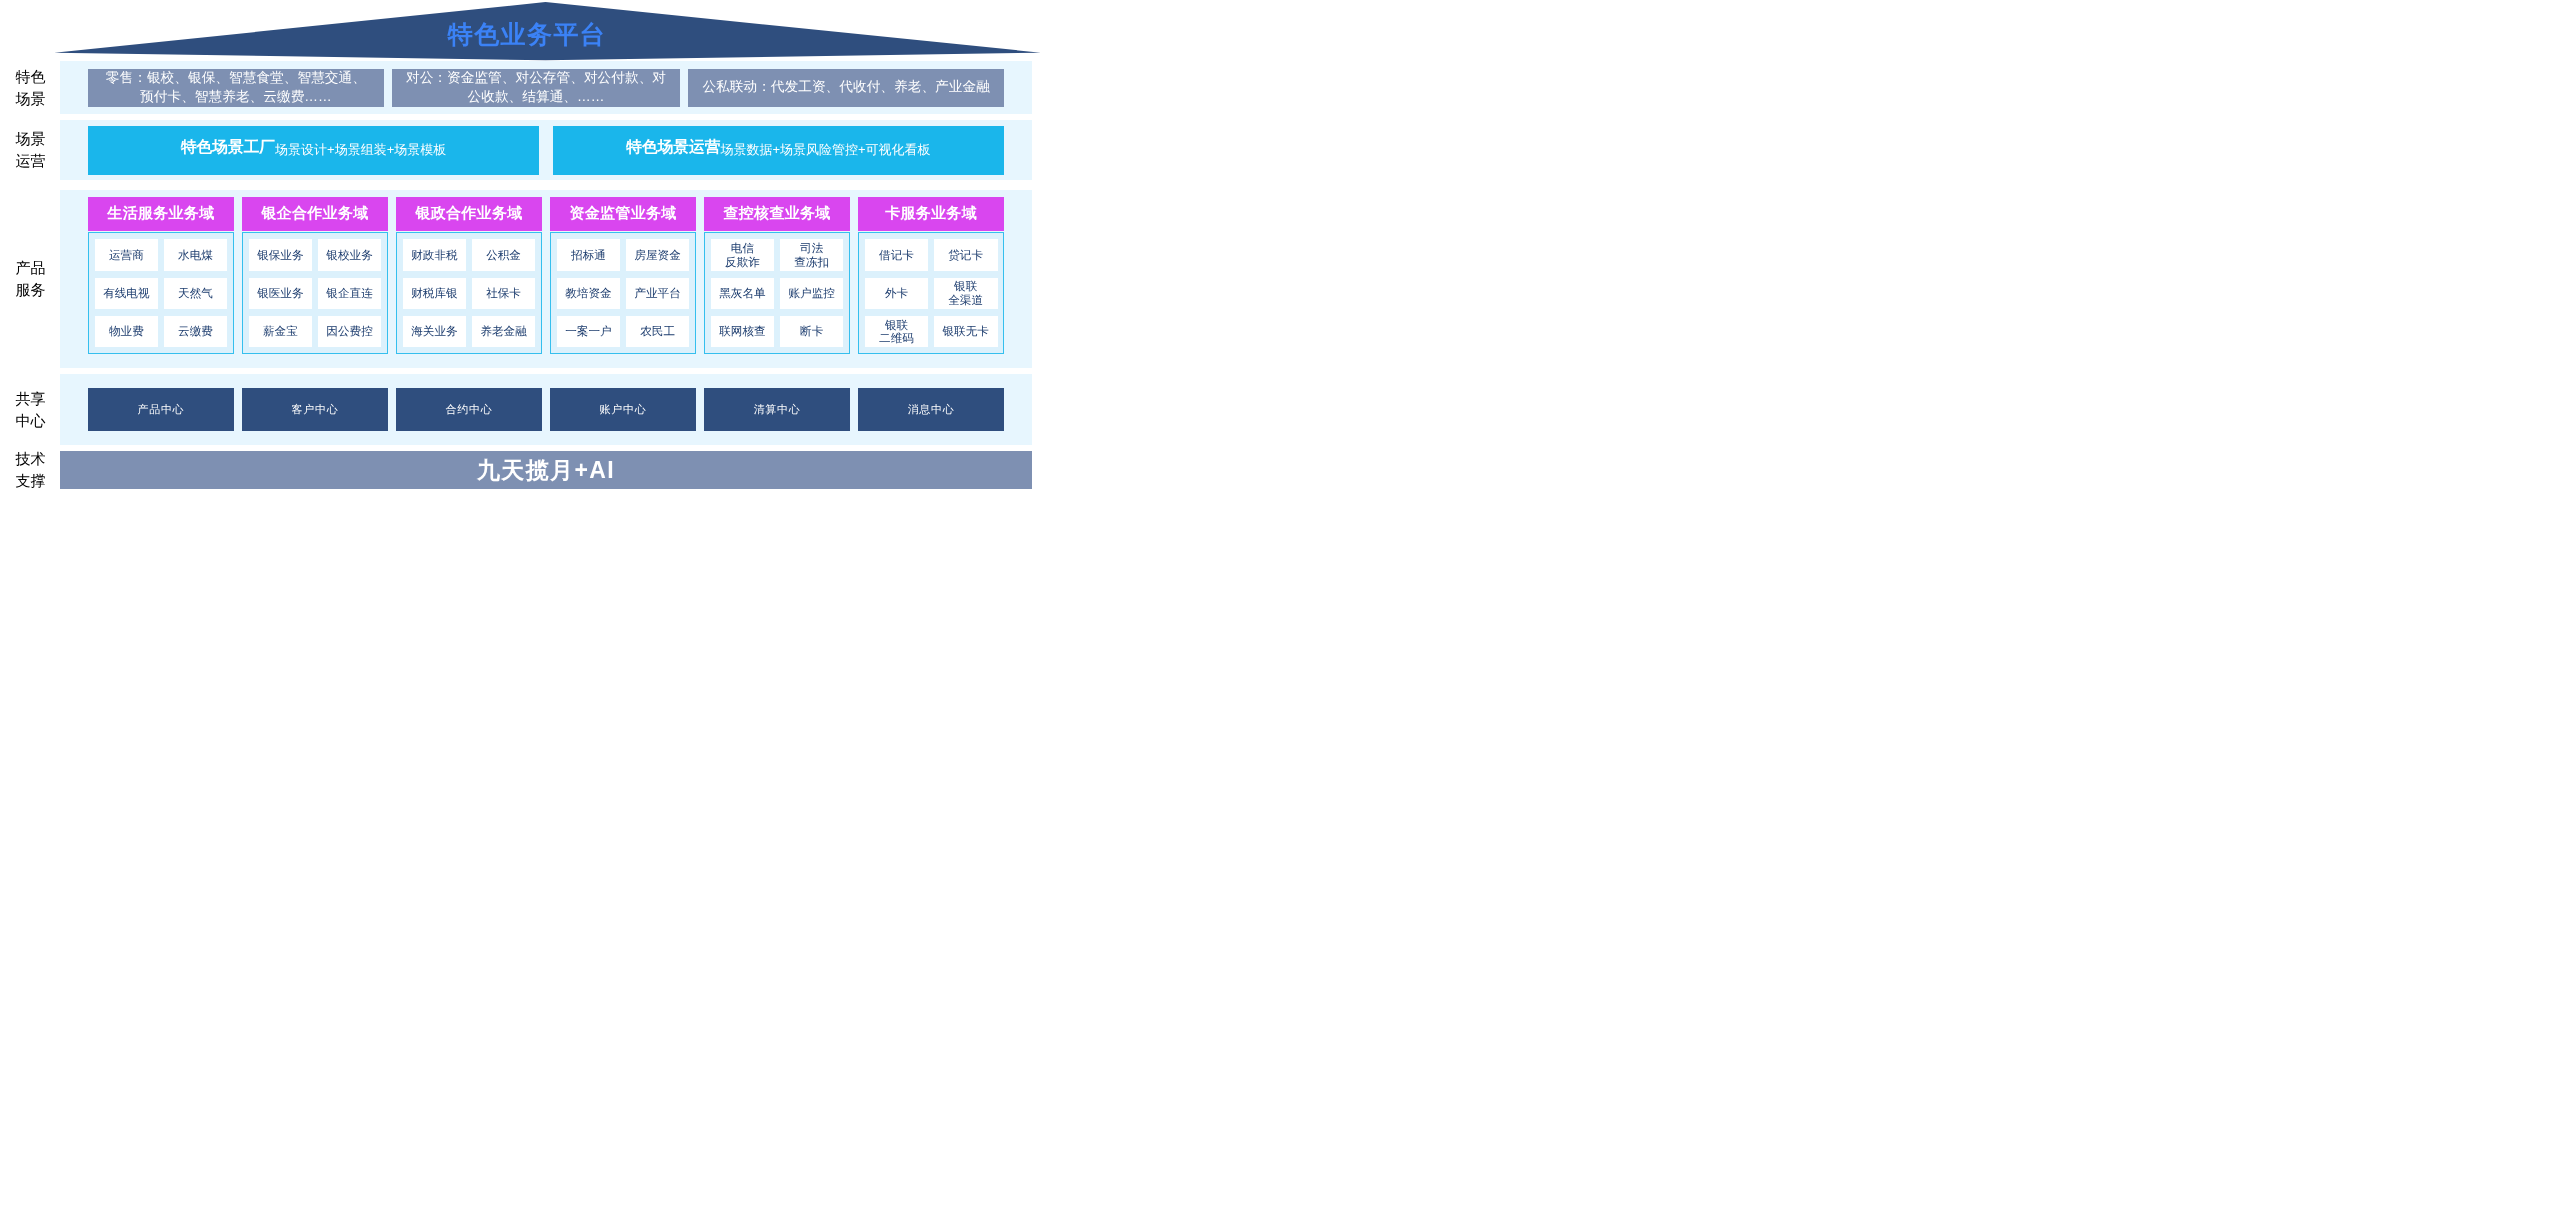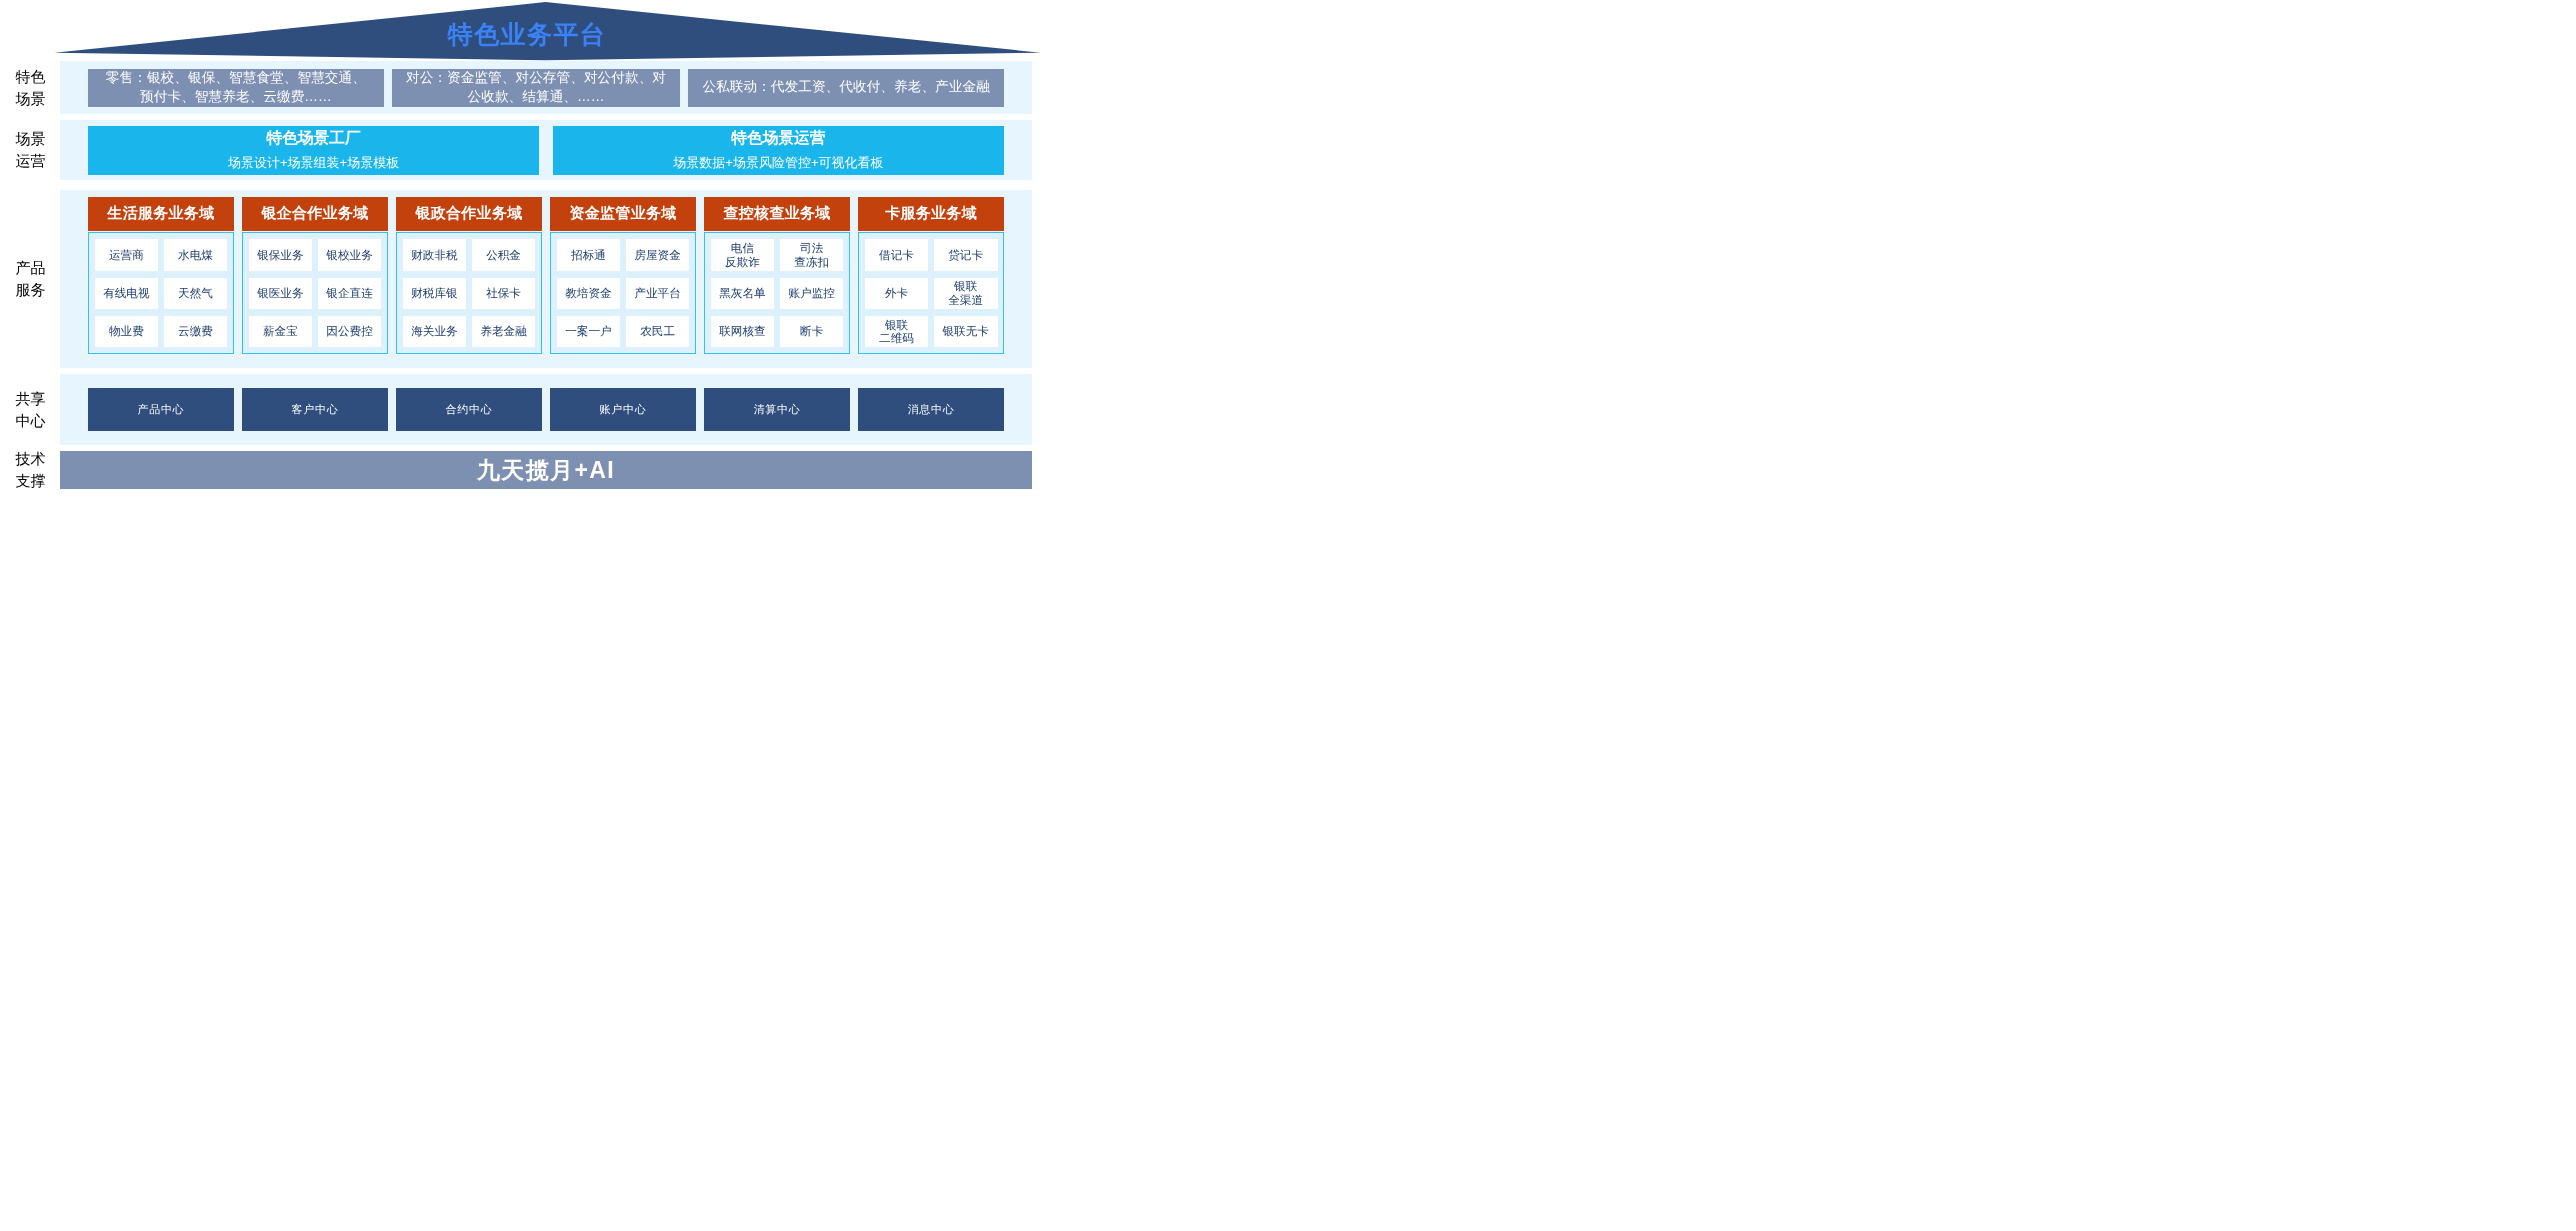--- a/index.html
+++ b/index.html
@@ -18,28 +18,28 @@
   
   .band{position:absolute;left:60px;width:972px;background:#E7F6FE;box-sizing:border-box;}
   .band-scenes{top:61px;height:53px;display:flex;align-items:center;gap:8.2px;padding:16px 28px;}
   .scene-box{background:#7E90B2;color:#fff;height:38px;display:flex;align-items:center;justify-content:center;
     text-align:center;font-size:13.7px;line-height:1.35;padding:0 12.3px;box-sizing:border-box;}
   .scene-box.b0{width:309px;}
   .scene-box.b1{width:301px;}
   .scene-box.b2{width:330px;}
 
   .band-operation{top:120px;height:60px;display:flex;align-items:center;gap:13.7px;padding:0 28px;}
-  .operation-box{background:#1AB6EB;color:#fff;height:49px;flex:1;display:flex;flex-direction:column;
+  .operation-box{background:#1AB6EB;color:#fff;height:49px;flex:1;display:flex;flex-direction:row;
     align-items:center;justify-content:center;}
   .operation-title{font-size:15.7px;font-weight:bold;margin-bottom:4.8px;}
   .operation-subtitle{font-size:13px;}
 
   .band-products{top:190px;height:178px;display:flex;gap:8.2px;padding:6.8px 28px 13.7px;}
   .product-column{width:146px;display:flex;flex-direction:column;}
-  .product-header{background:#c2410c;color:#fff;height:34px;display:flex;align-items:center;justify-content:center;
+  .product-header{background:#d946ef;color:#fff;height:34px;display:flex;align-items:center;justify-content:center;
     font-size:15px;font-weight:bold;letter-spacing:0.3px;}
   .product-body{margin-top:1.4px;flex:1;background:#DCF1FC;border:1.4px solid #35BFEE;box-sizing:border-box;
     padding:6.2px 5.5px;display:grid;grid-template-columns:1fr 1fr;grid-auto-rows:1fr;column-gap:5.5px;row-gap:6.8px;}
   .product-cell{background:#fff;color:#1C3C6E;display:flex;align-items:center;justify-content:center;
     text-align:center;font-size:11.6px;font-weight:500;line-height:1.2;white-space:pre-line;}
 
   .band-shared{top:374px;height:71px;display:flex;align-items:center;gap:8.2px;padding:0 28px;}
   .shared-box{background:#2F4E7E;color:#fff;width:146px;height:43px;display:flex;align-items:center;
     justify-content:center;font-size:11px;letter-spacing:0.7px;}
 

